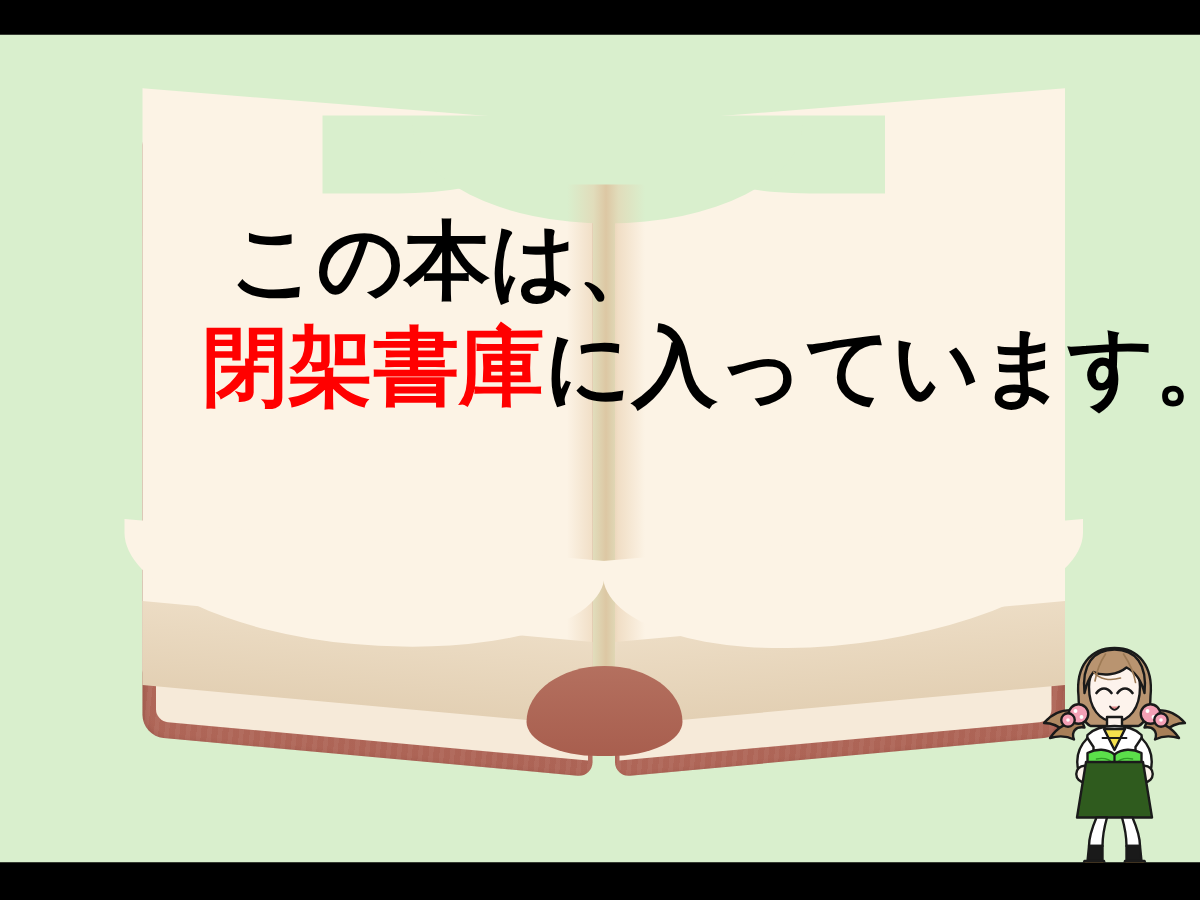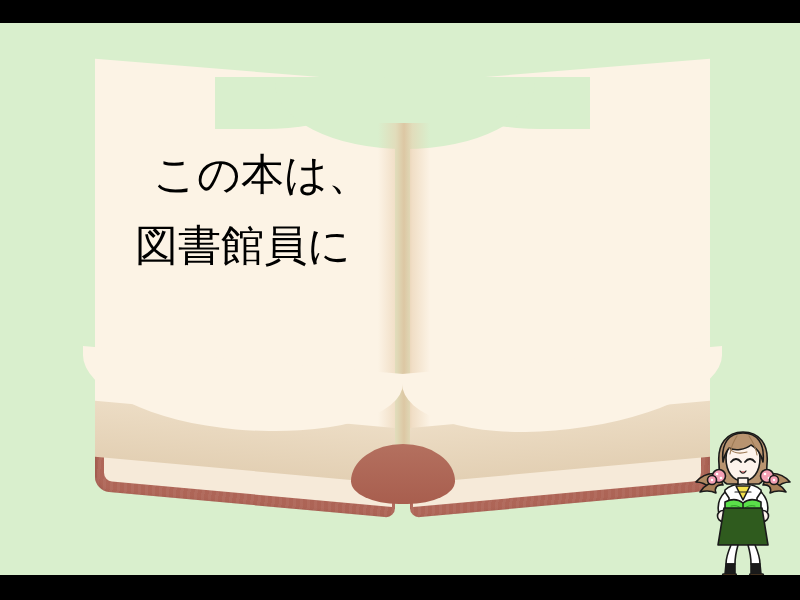--- a/index.html
+++ b/index.html
@@ -228,25 +228,26 @@
   
   #text-block {
     position: absolute;
     left: 40px;
     top: 56px;
     width: 565px;
     z-index: 30;
   }
   .line {
     font-family: "DejaVu Sans", "Liberation Sans", sans-serif;
-    font-size: 43px;
+    font-size: 57px;
     line-height: 71px;
     color: #000000;
     white-space: nowrap;
     letter-spacing: 0px;
+    font-weight: bold;
   }
   .line.indent { padding-left: 18px; }
   .hl { color: #ff0000; }
 
   
   #girl {
     position: absolute;
     left: 600px;
     top: 345px;
     width: 96px;
@@ -290,21 +291,21 @@
       <div id="crease"></div>
 
       <div id="spine-shadow"></div>
       <div id="spine-knot"></div>
 
       <div id="text-block">
         <div class="line indent">
           <span>この本は、</span>
         </div>
         <div class="line">
-          <span>図書館員に</span>
+          <span class="hl">閉架書庫</span><span>に入っています。</span>
         </div>
       </div>
 
       <div id="girl">
         <svg width="96" height="160" viewBox="0 0 96 160" xmlns="http://www.w3.org/2000/svg">
           <g stroke="#1a1a1a" stroke-width="1.6" stroke-linejoin="round" stroke-linecap="round">
 
             <path d="M24 36 C22 16 32 4 48 4 C64 4 74 16 72 36 C72 48 68 54 64 56 L32 56 C28 54 24 48 24 36 Z" fill="#b99470"></path>
 
             <path d="M25 46 C14 44 6 48 1 54 C8 54 12 57 15 60 C13 54 18 50 26 52 Z" fill="#b08a63"></path>

